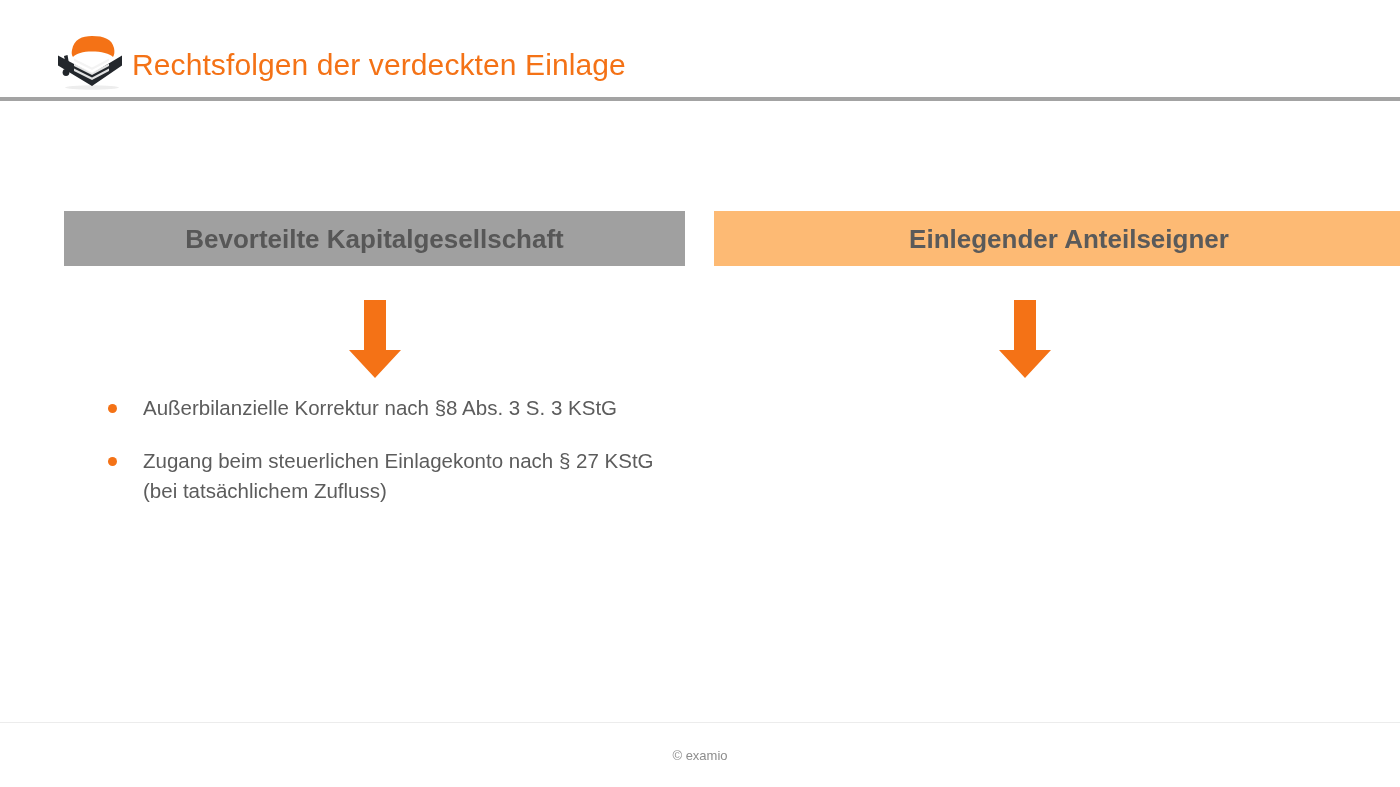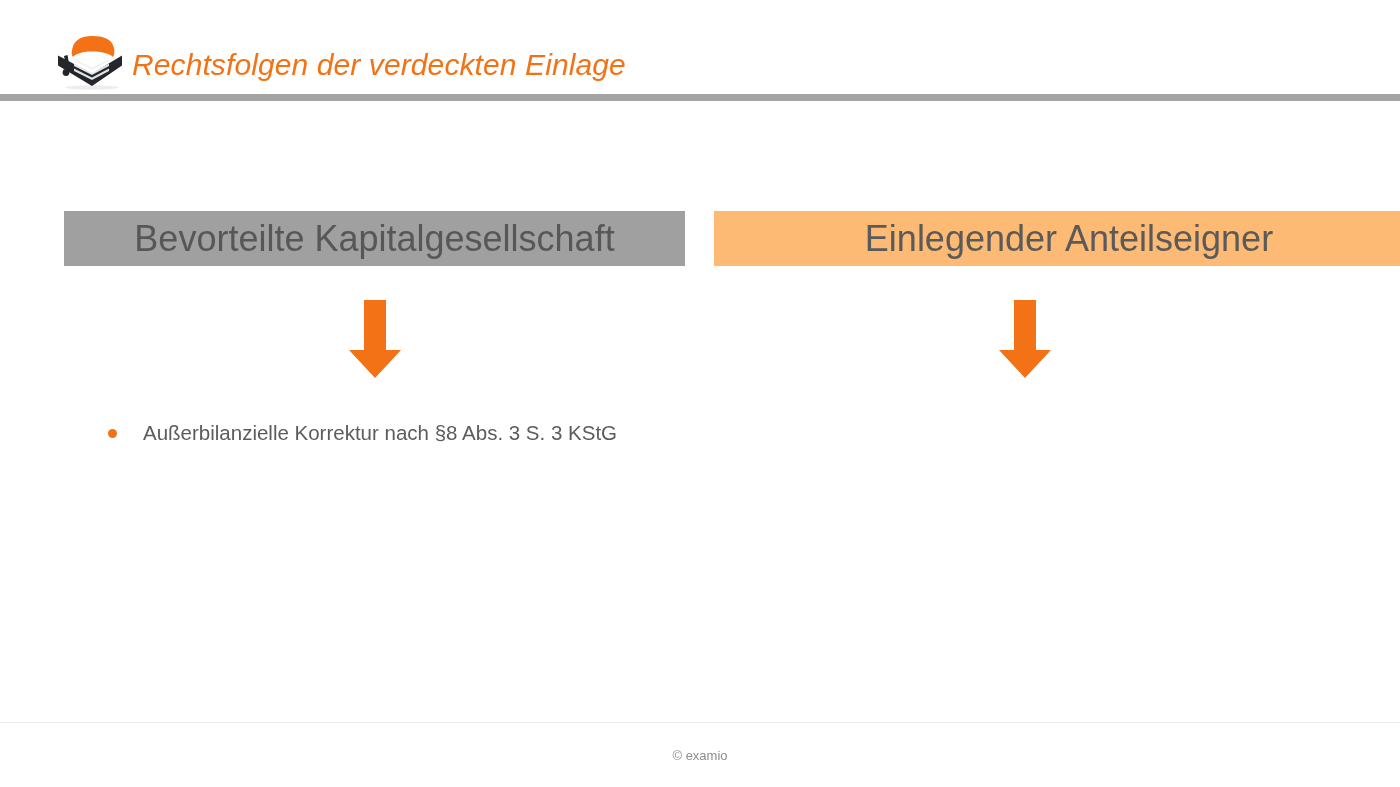--- a/index.html
+++ b/index.html
@@ -25,24 +25,23 @@
   }
 
   
   .slide-header {
     position: absolute;
     left: 0;
     top: 0;
     width: 1400px;
     height: 101px;
     box-sizing: border-box;
-    border-bottom: 7px solid #a3a3a3;
+    border-bottom: 4px solid #a3a3a3;
     display: flex;
     align-items: center;
-    font-style: italic;
   }
   .brand-logo {
     position: absolute;
     left: 52px;
     top: 34px;
     width: 74px;
     height: 56px;
     display: block;
   }
   .header-title {
@@ -80,24 +79,24 @@
     height: 55px;
     display: flex;
     align-items: center;
     justify-content: center;
     box-sizing: border-box;
   }
   .column.left  .col-bar { width: 621px; background: #a0a0a0; }
   .column.right .col-bar { width: 710px; background: #fdba74; }
 
   .col-bar-label {
-    font-size: 36px;
+    font-size: 26px;
     line-height: 34px;
     color: #5a5a5a;
-    font-weight: 400;
+    font-weight: 700;
     white-space: nowrap;
   }
   .column.left .col-bar-label { color: #575757; }
 
   
   .arrow-wrap {
     position: absolute;
     top: 199px;
     left: 0;
     width: 100%;
@@ -107,21 +106,21 @@
   .arrow-down {
     display: block;
     width: 52px;
     height: 78px;
   }
 
   
   .bullet-list {
     position: absolute;
     left: 20px;
-    top: 317px;
+    top: 292px;
     width: 600px;
     margin: 0;
     padding: 0;
     list-style: none;
   }
   .column.right .bullet-list { left: 16px; width: 606px; }
 
   .bullet-item {
     position: relative;
     padding-left: 59px;
@@ -205,20 +204,24 @@
         <svg class="arrow-down" viewBox="0 0 52 78" aria-hidden="true">
           <path d="M15 0 L37 0 L37 50 L52 50 L26 78 L0 50 L15 50 Z" fill="#F47216"></path>
         </svg>
       </div>
 
       <ul class="bullet-list">
         <li class="bullet-item">
           <span class="bullet-dot"></span>
           <span class="bullet-text">Außerbilanzielle Korrektur nach §8 Abs. 3 S. 3 KStG</span>
         </li>
+        <li class="bullet-item">
+          <span class="bullet-dot"></span>
+          <span class="bullet-text">Zugang beim steuerlichen Einlagekonto nach § 27 KStG (bei tatsächlichem Zufluss)</span>
+        </li>
       </ul>
     </div>
 
     <div class="column right">
 
       <div class="col-bar">
         <span class="col-bar-label">Einlegender Anteilseigner</span>
       </div>
 
       <div class="arrow-wrap">

